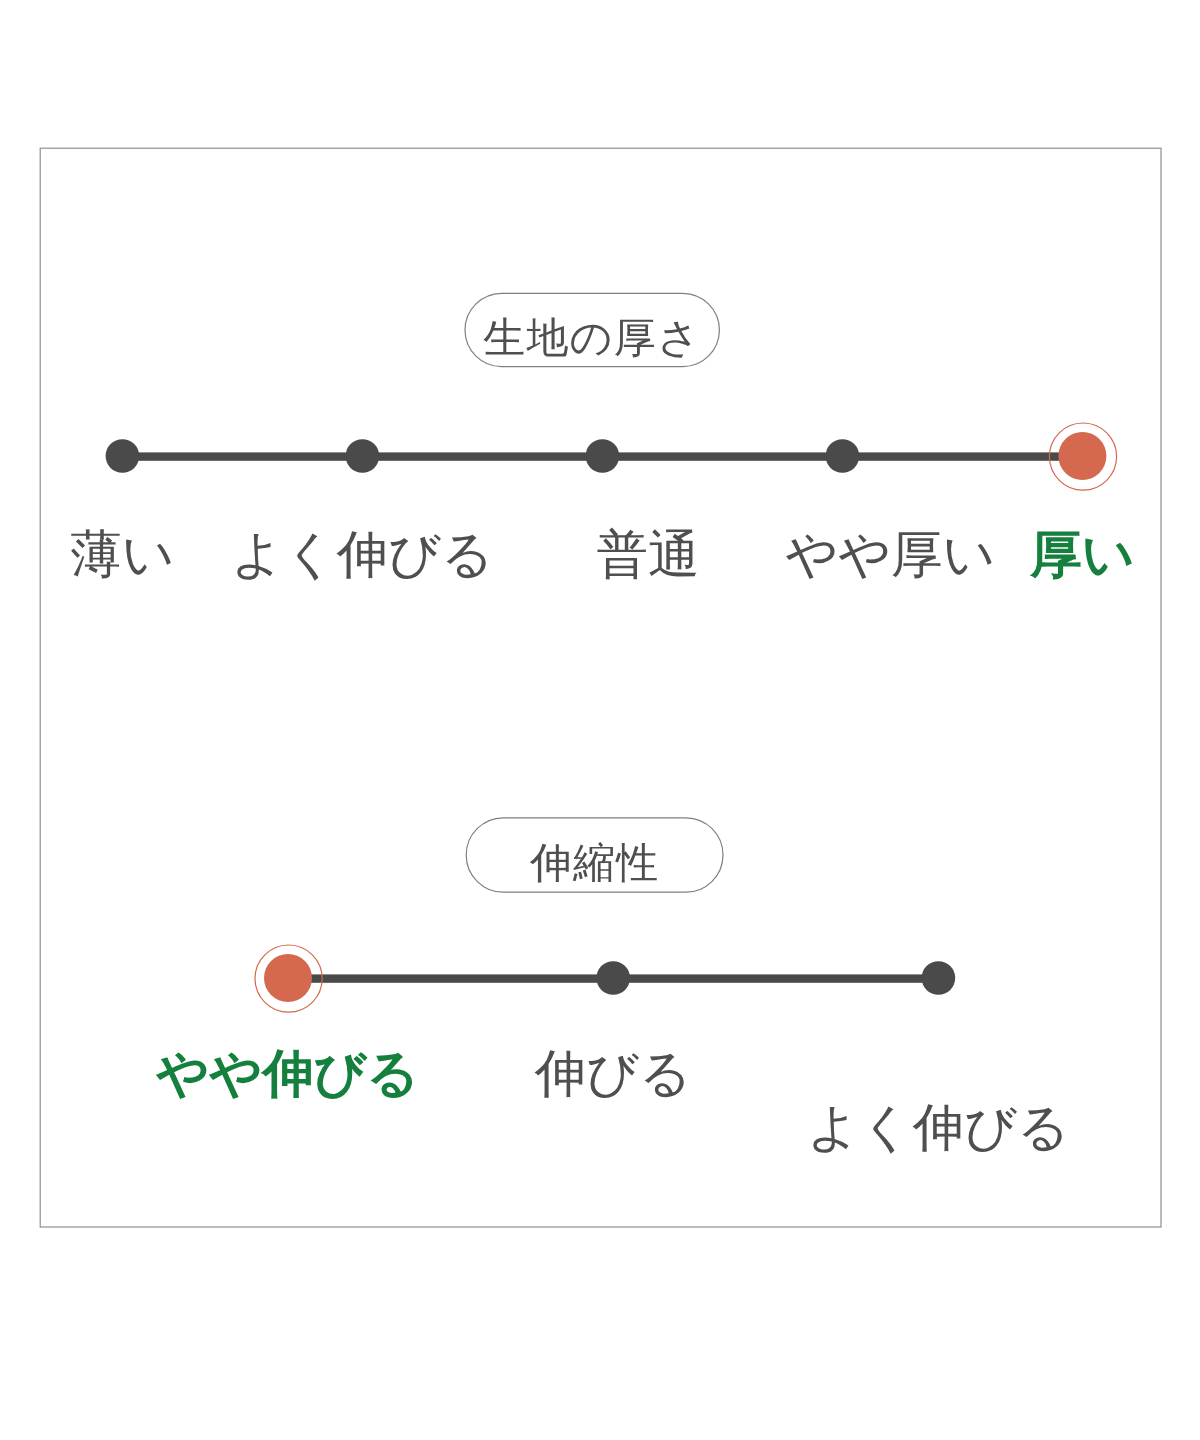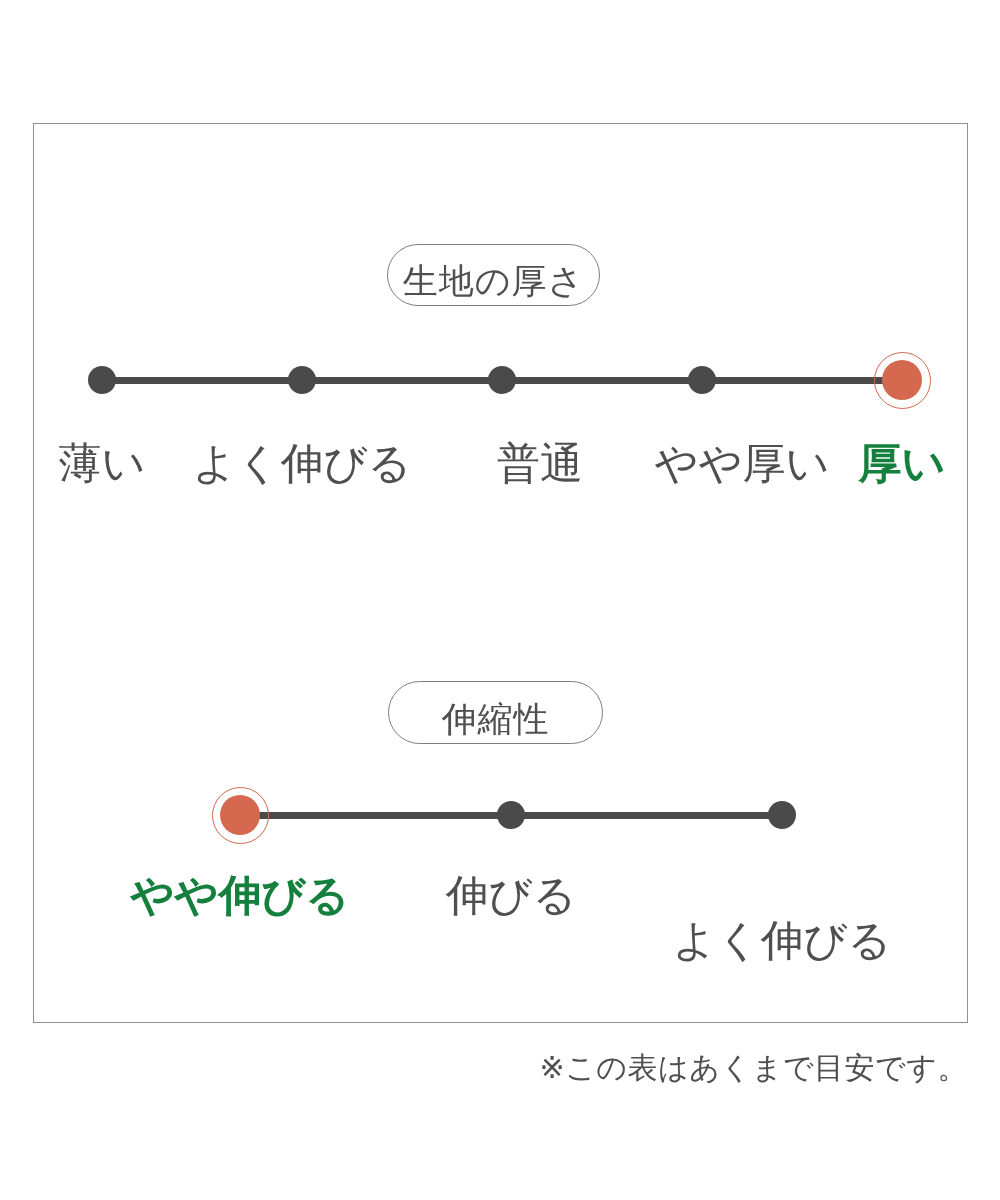--- a/index.html
+++ b/index.html
@@ -111,15 +111,14 @@
           <span class="dot" style="left: 100%;"></span>
         </div>
       <div class="labels" style="left:240px; top:872px; width:542px;">
           <span class="lab selected" style="left: 0%;">やや伸びる</span>
           <span class="lab" style="left: 50%;">伸びる</span>
           <span class="lab" style="left: 100%; margin-top: 45px;">よく伸びる</span>
         </div>
     </div>
   </section>
 
-  <div class="note">※この表はあくまで目安です。</div>
 
 </div>
 
 </body></html>

